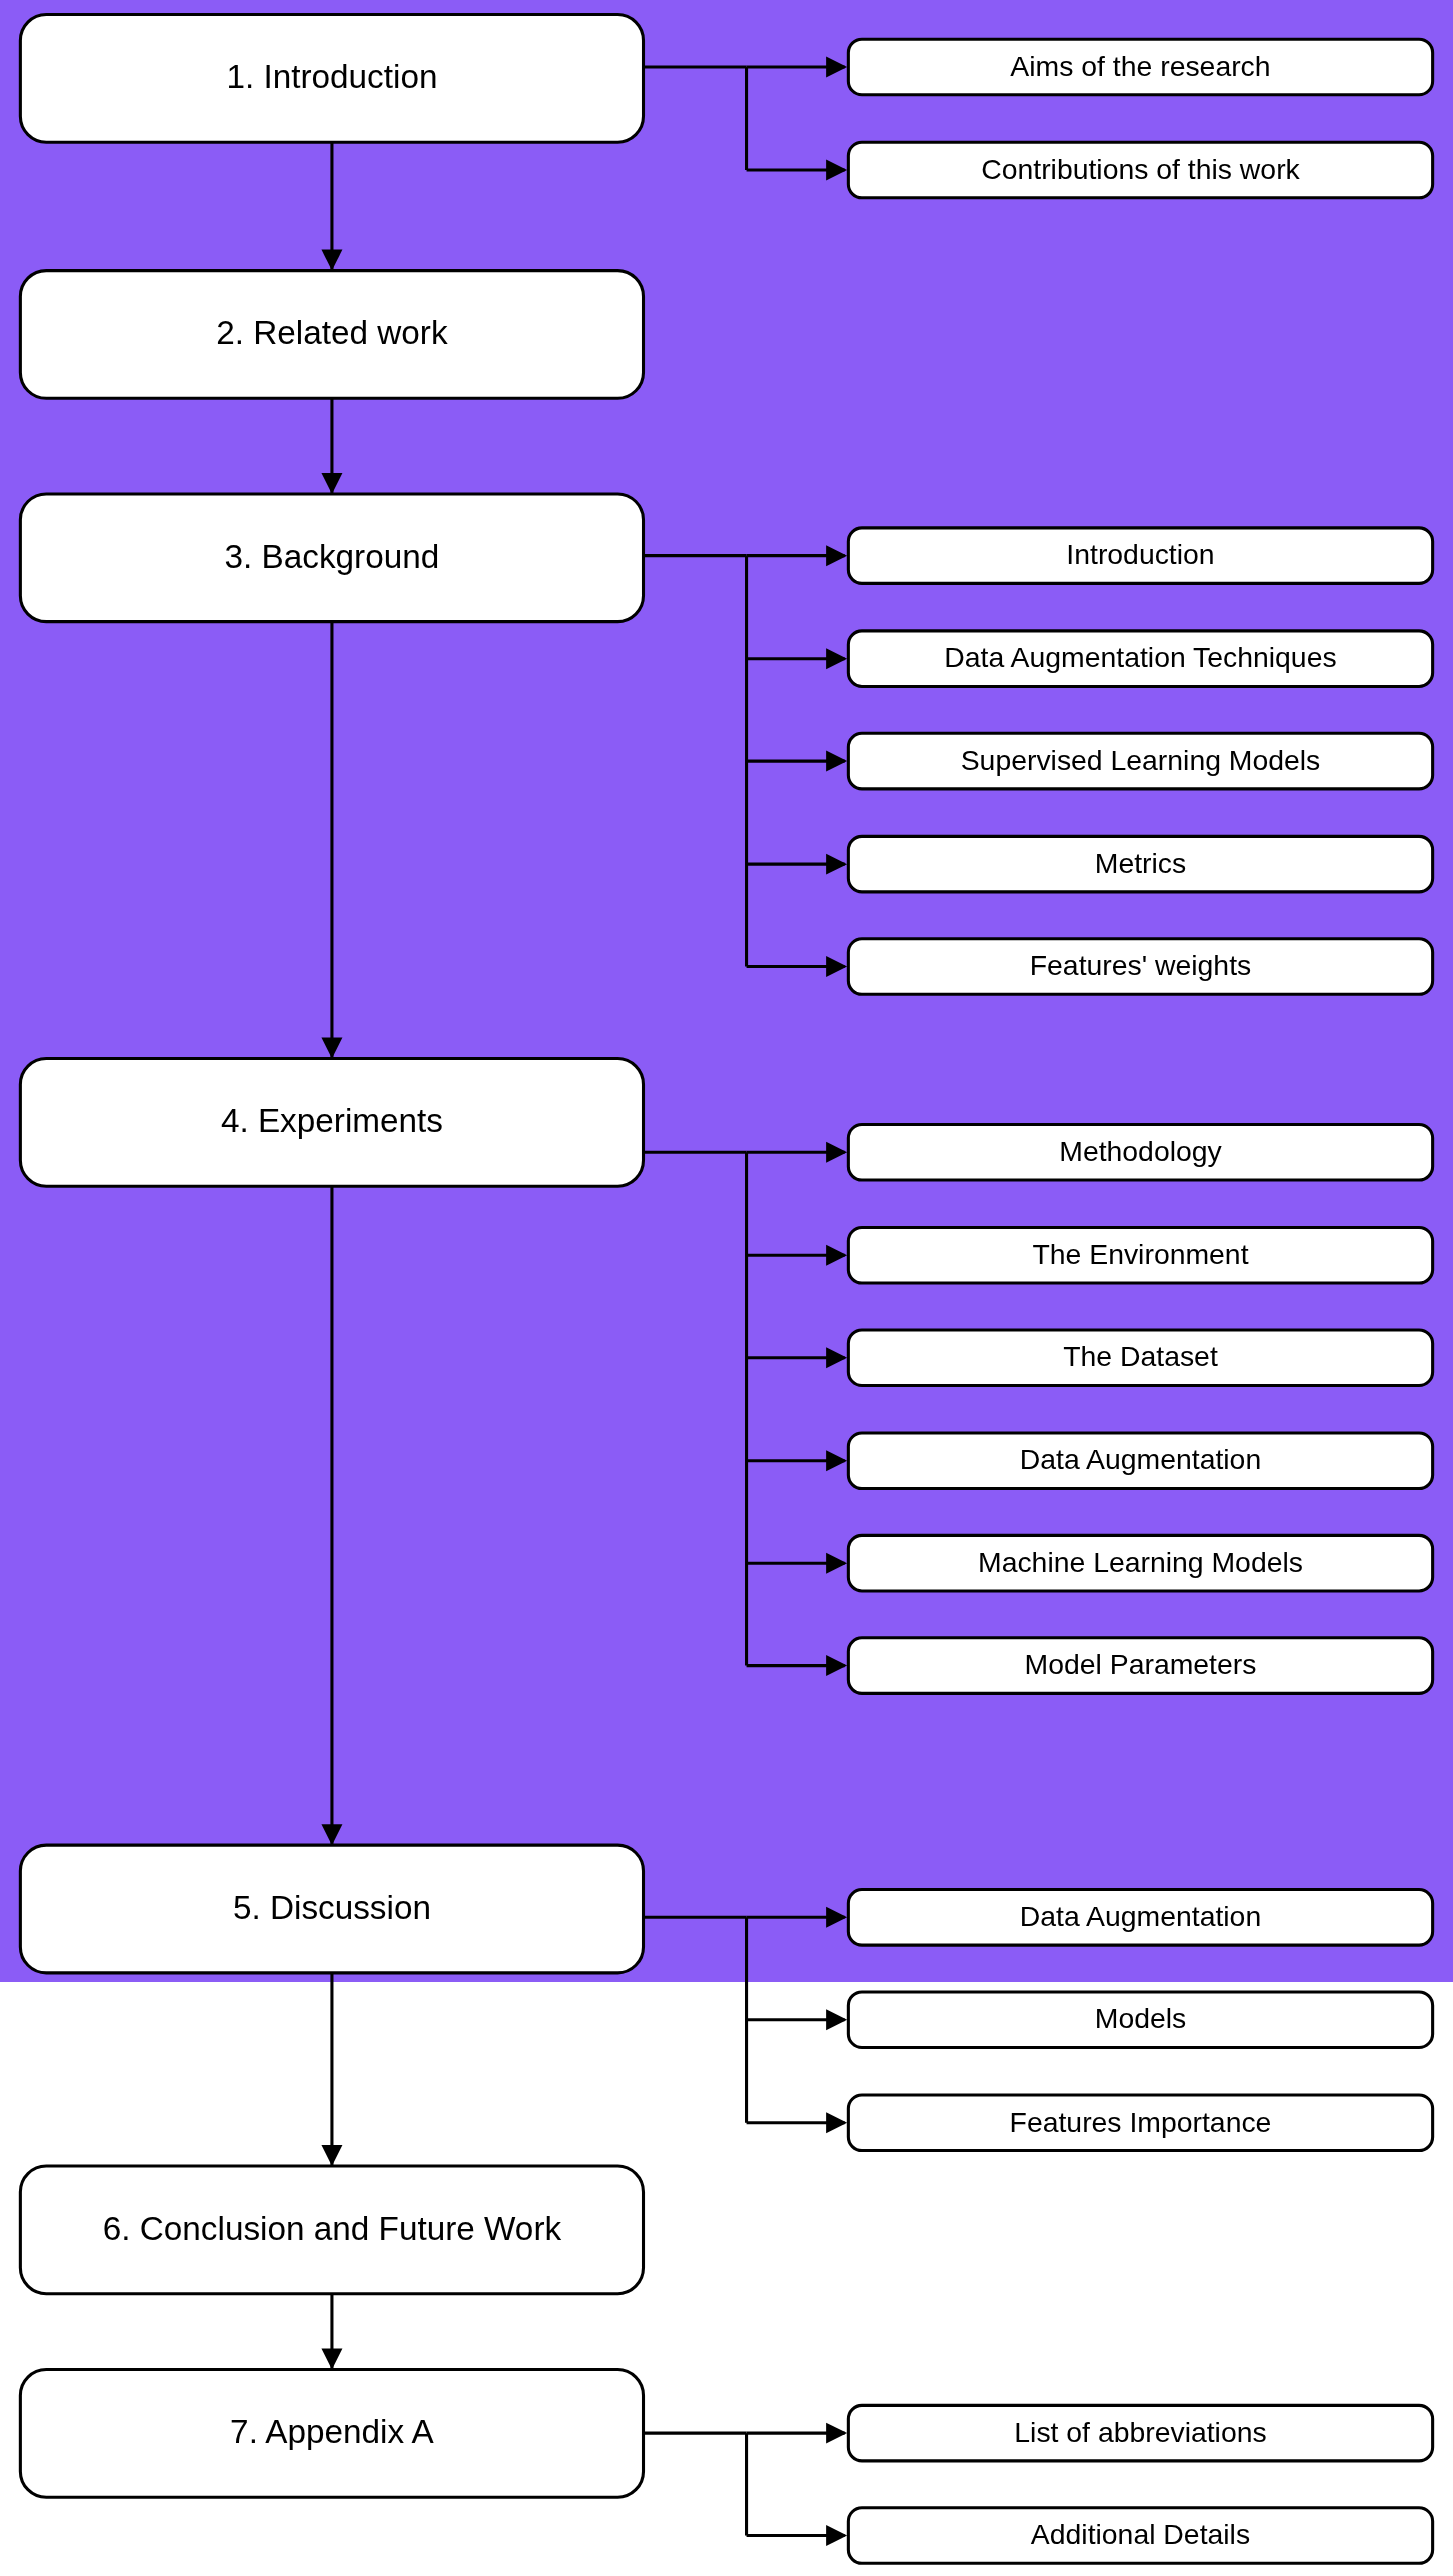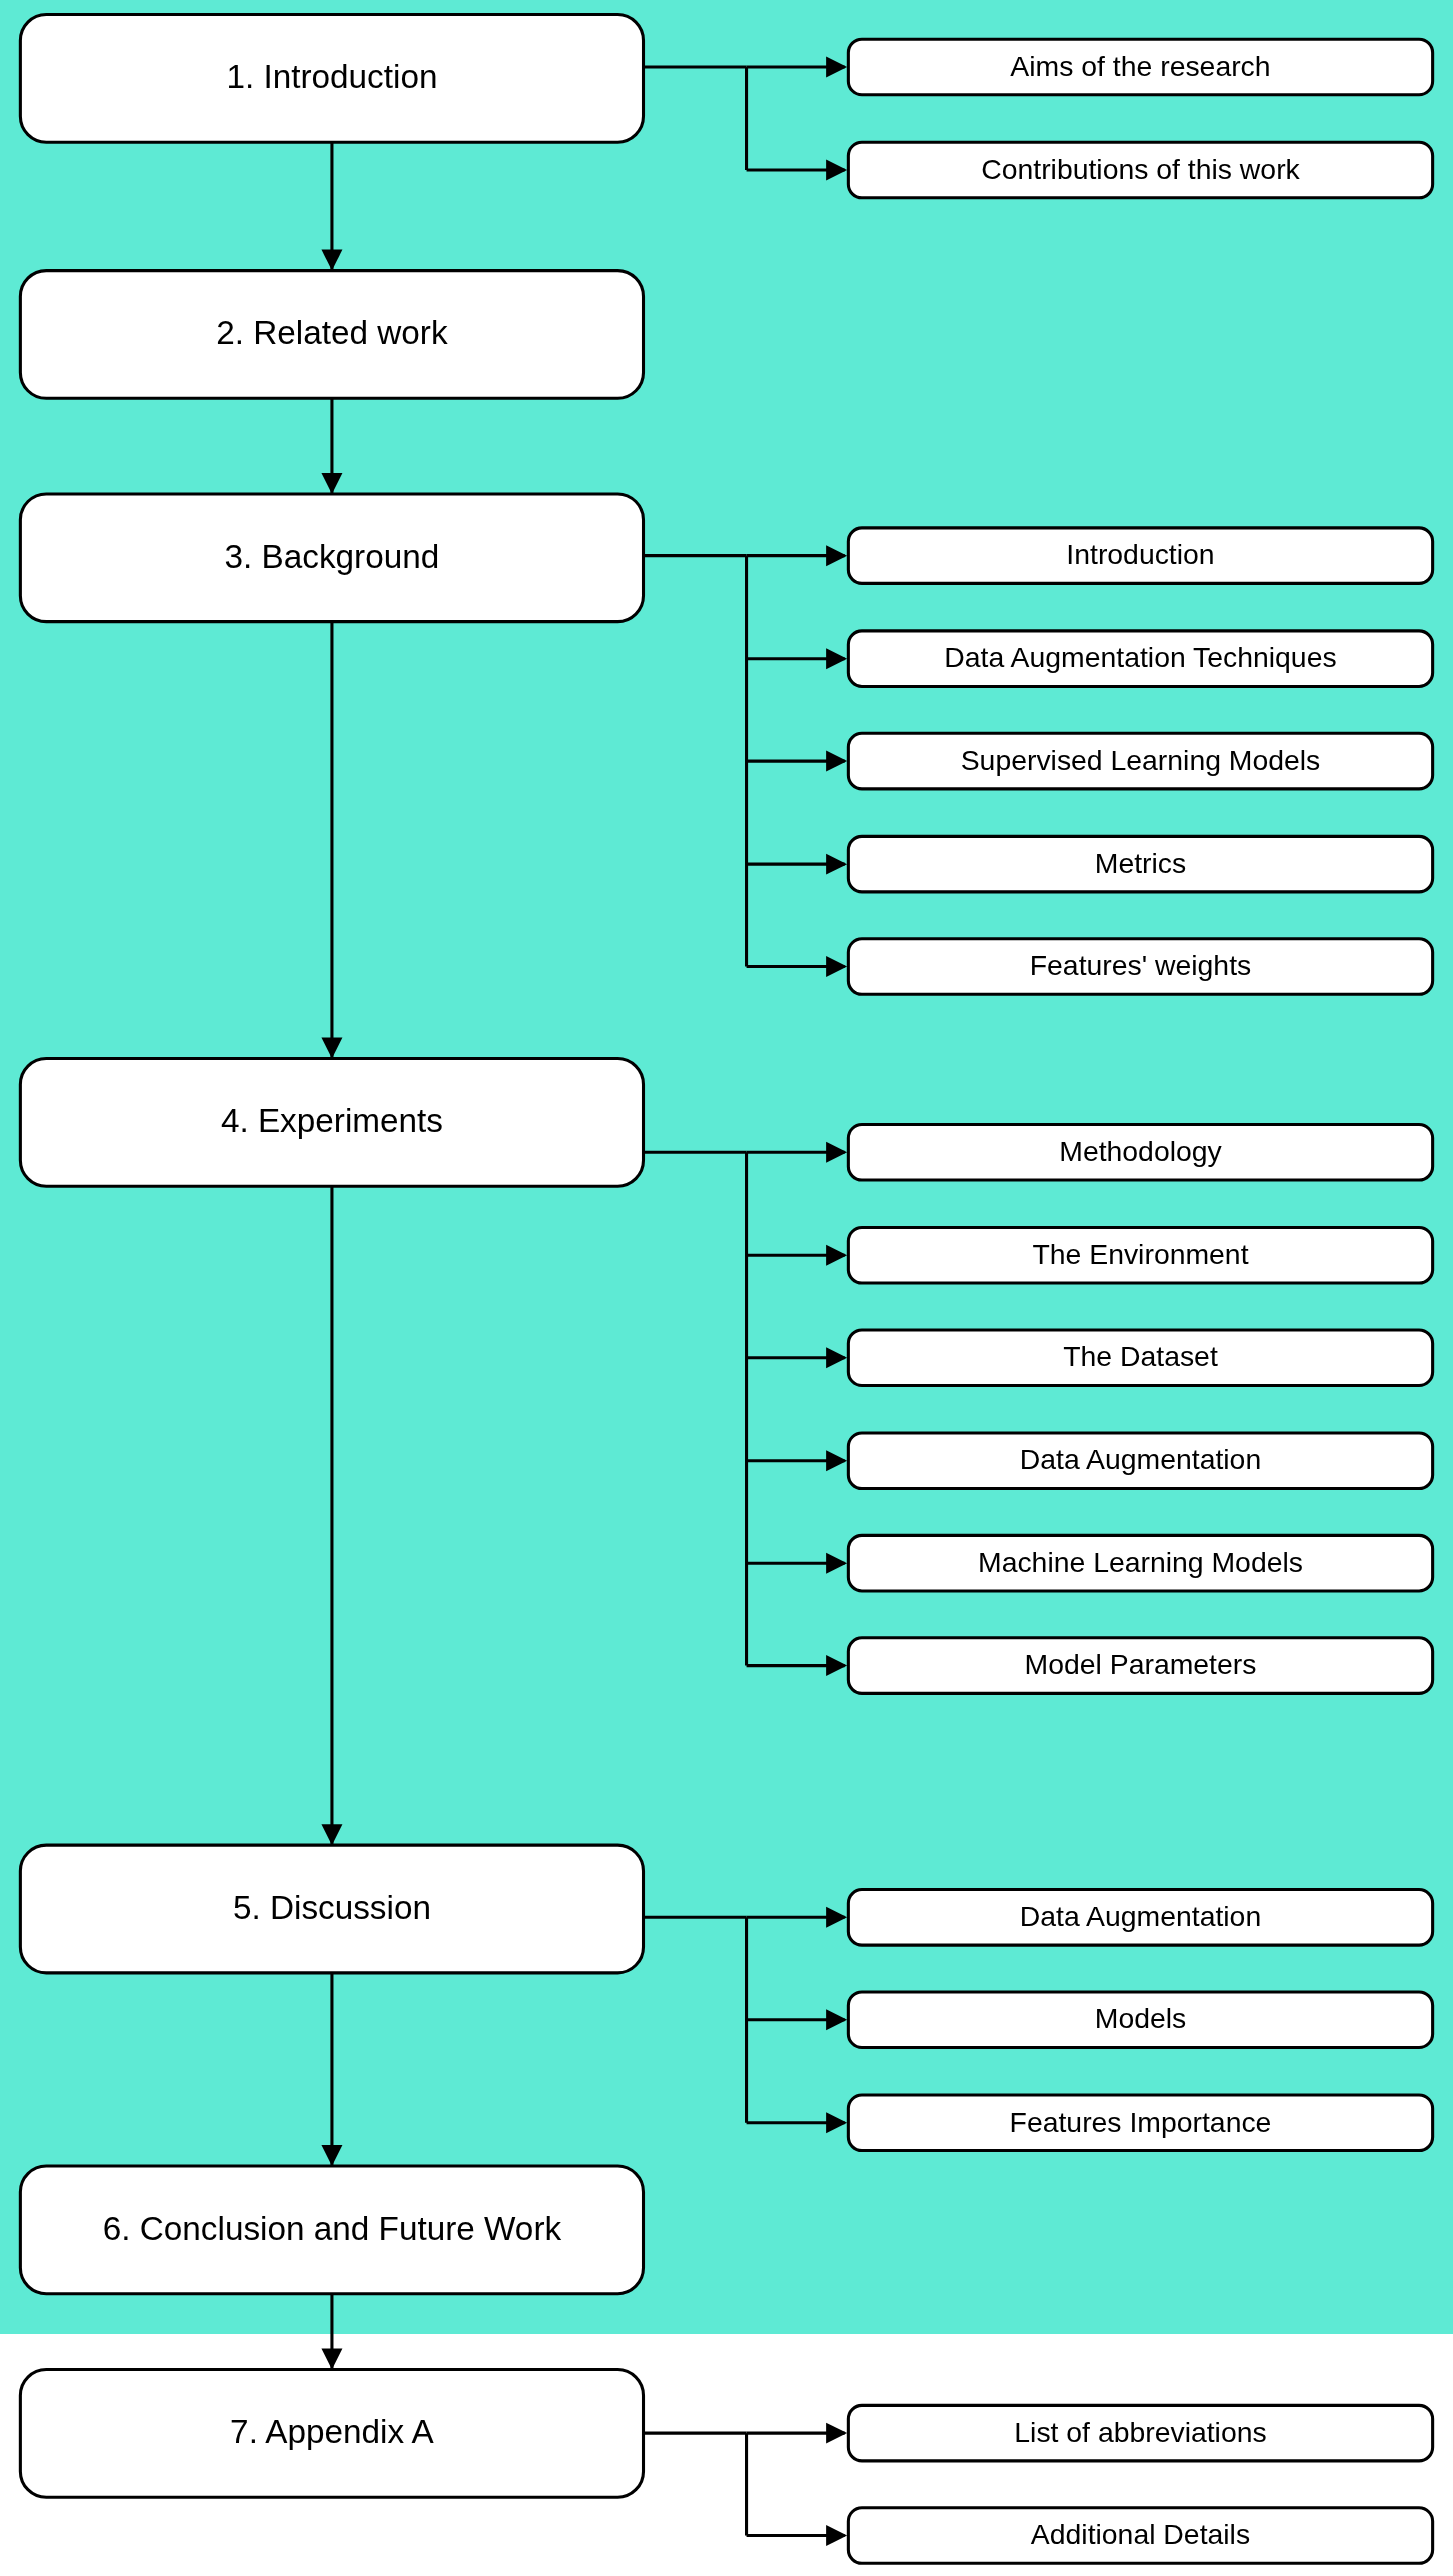--- a/index.html
+++ b/index.html
@@ -9,22 +9,22 @@
   }
   body {
     width: 1453px;
     height: 2576px;
     font-family: "Liberation Sans", sans-serif;
     overflow: hidden;
   }
   #flow-root {
     position: relative;
     width: 1453px;
-    height: 2334px;
-    background: #5eead4;
+    height: 1982px;
+    background: #8b5cf6;
   }
   svg.flow-canvas {
     position: absolute;
     top: 0;
     left: 0;
     width: 1453px;
     height: 2576px;
     display: block;
   }
   .node-rect {

